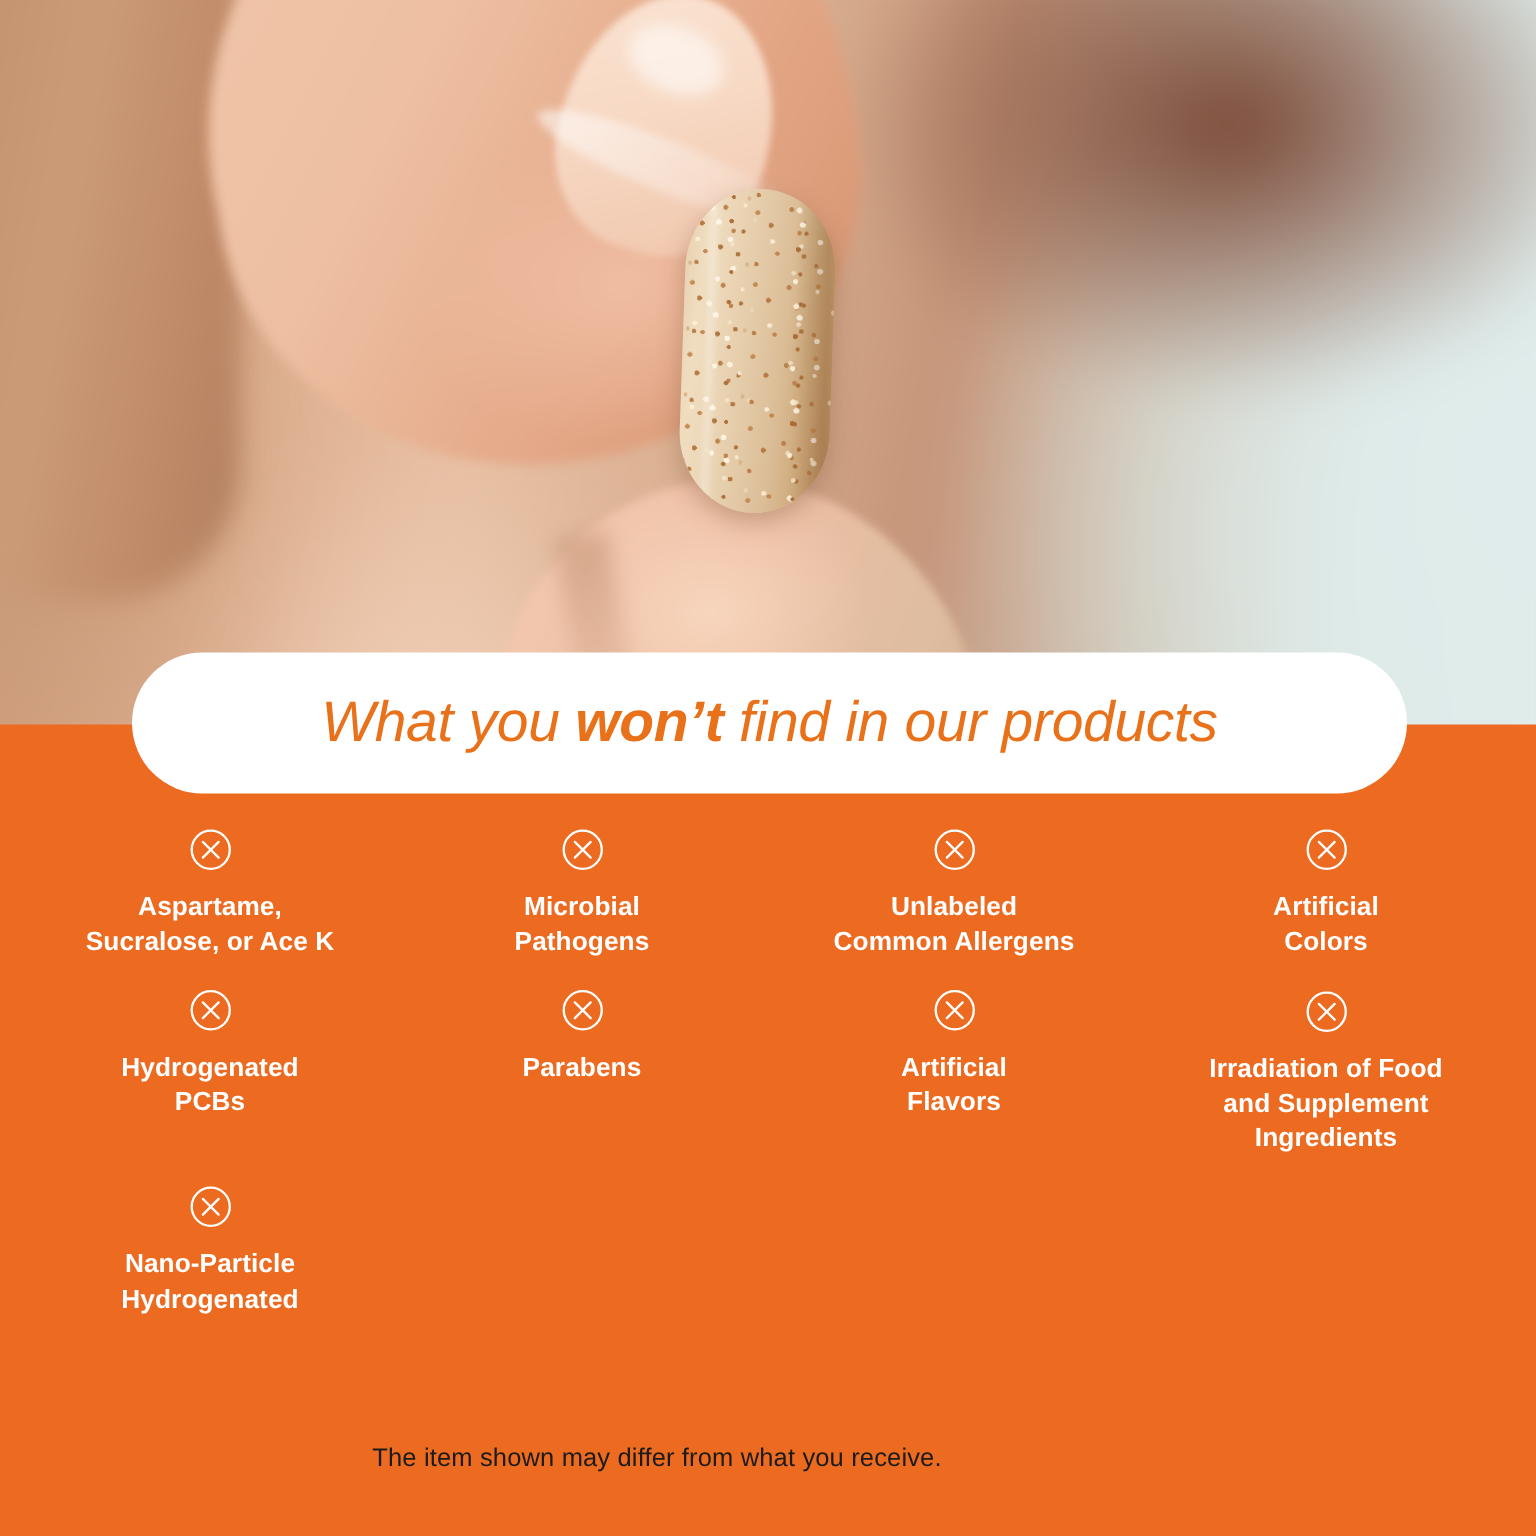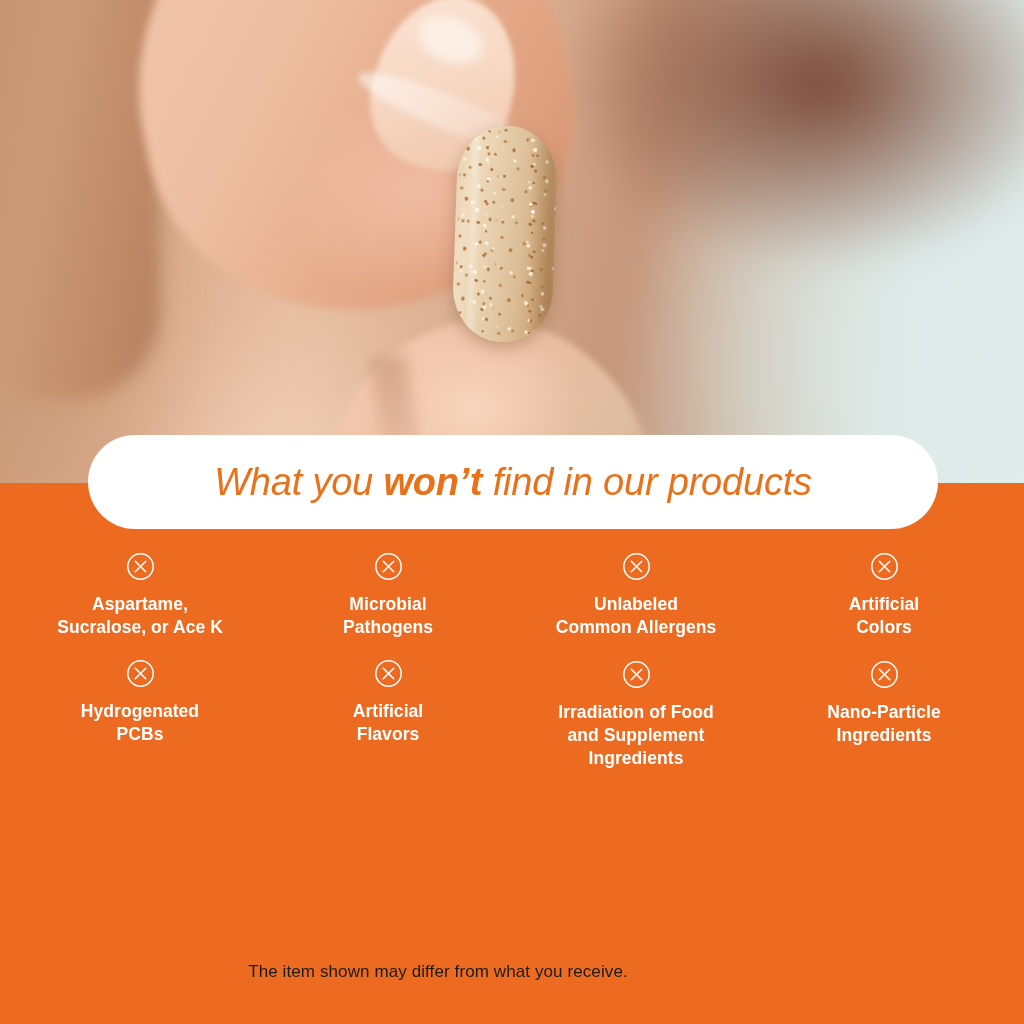--- a/index.html
+++ b/index.html
@@ -297,39 +297,47 @@
         </svg>
         <div class="cell-label">Hydrogenated
 PCBs</div>
       </div>
       <div class="cell row2">
         <svg class="xcircle" viewBox="0 0 32 32">
           <circle cx="16" cy="16" r="14" fill="none" stroke="#FFFFFF" stroke-width="1.7"></circle>
           <line x1="10.2" y1="10.2" x2="21.8" y2="21.8" stroke="#FFFFFF" stroke-width="1.7" stroke-linecap="round"></line>
           <line x1="21.8" y1="10.2" x2="10.2" y2="21.8" stroke="#FFFFFF" stroke-width="1.7" stroke-linecap="round"></line>
         </svg>
+        <div class="cell-label">Parabens</div>
+      </div>
+      <div class="cell row2">
+        <svg class="xcircle" viewBox="0 0 32 32">
+          <circle cx="16" cy="16" r="14" fill="none" stroke="#FFFFFF" stroke-width="1.7"></circle>
+          <line x1="10.2" y1="10.2" x2="21.8" y2="21.8" stroke="#FFFFFF" stroke-width="1.7" stroke-linecap="round"></line>
+          <line x1="21.8" y1="10.2" x2="10.2" y2="21.8" stroke="#FFFFFF" stroke-width="1.7" stroke-linecap="round"></line>
+        </svg>
         <div class="cell-label">Artificial
 Flavors</div>
       </div>
       <div class="cell row3">
         <svg class="xcircle" viewBox="0 0 32 32">
           <circle cx="16" cy="16" r="14" fill="none" stroke="#FFFFFF" stroke-width="1.7"></circle>
           <line x1="10.2" y1="10.2" x2="21.8" y2="21.8" stroke="#FFFFFF" stroke-width="1.7" stroke-linecap="round"></line>
           <line x1="21.8" y1="10.2" x2="10.2" y2="21.8" stroke="#FFFFFF" stroke-width="1.7" stroke-linecap="round"></line>
         </svg>
         <div class="cell-label">Irradiation of Food
 and Supplement
 Ingredients</div>
       </div>
       <div class="cell row3">
         <svg class="xcircle" viewBox="0 0 32 32">
           <circle cx="16" cy="16" r="14" fill="none" stroke="#FFFFFF" stroke-width="1.7"></circle>
           <line x1="10.2" y1="10.2" x2="21.8" y2="21.8" stroke="#FFFFFF" stroke-width="1.7" stroke-linecap="round"></line>
           <line x1="21.8" y1="10.2" x2="10.2" y2="21.8" stroke="#FFFFFF" stroke-width="1.7" stroke-linecap="round"></line>
         </svg>
         <div class="cell-label">Nano-Particle
-Ingredients</div>
+Hydrogenated</div>
       </div>
     </div>
 
   <div class="disclaimer">The item shown may differ from what you receive.</div>
 
 </div>
 
 </body></html>

